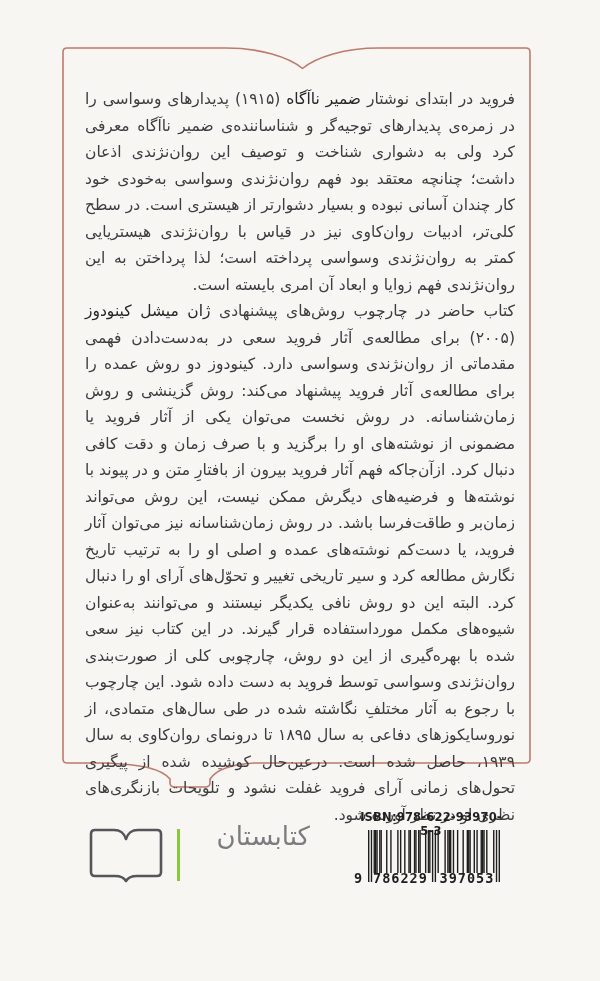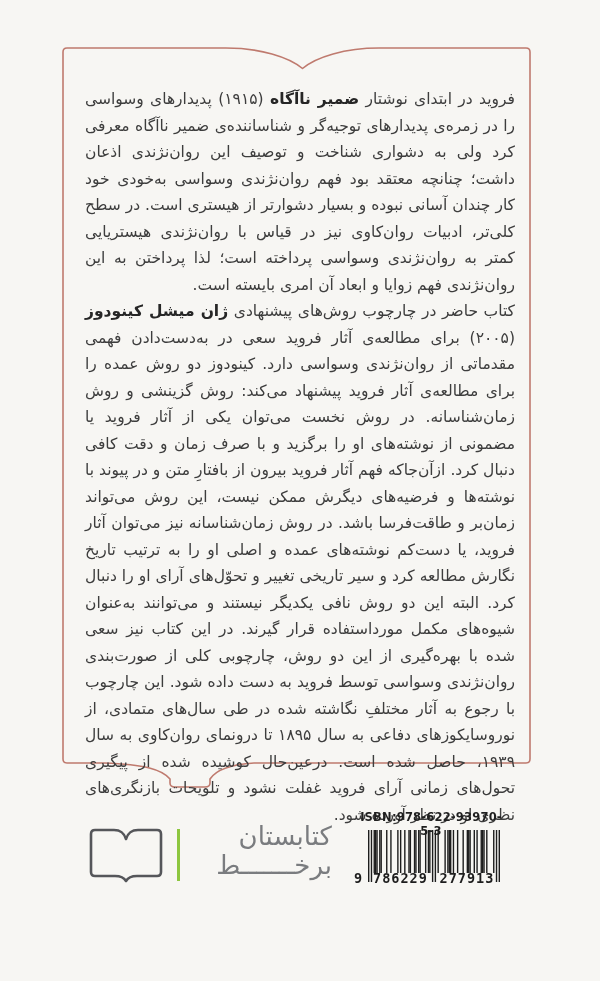--- a/index.html
+++ b/index.html
@@ -18,26 +18,26 @@
     position:absolute;
     left:85px;top:86px;width:430px;
     direction:rtl;
     text-align:justify;
     font-size:15.5px;
     line-height:26.5px;
     color:#3d3d3d;
     letter-spacing:0;
   }
   .synopsis p{margin:0;padding:0;}
-  .synopsis b{font-weight:700;color:#262626;}
+  .synopsis b{font-weight:400;color:#262626;}
   
   .book-icon{position:absolute;left:88px;top:827px;width:76px;height:56px;}
   .logo-divider{position:absolute;left:177px;top:829px;width:3px;height:52px;background:#8dc63f;}
   .pub-text{
-    position:absolute;left:196px;top:822px;width:136px;
+    position:absolute;left:174px;top:822px;width:136px;
     direction:rtl;text-align:right;
     color:#7a7c7f;
     font-size:26px;line-height:29px;
   }
   
   .isbn-label{
     position:absolute;left:356px;top:810px;width:150px;
     text-align:center;
     font-size:11.5px;font-weight:700;color:#1f1f1f;
     letter-spacing:0.2px;
@@ -66,21 +66,20 @@
     <p><span>فروید در ابتدای نوشتار </span><b>ضمیر ناآگاه</b><span> (۱۹۱۵) پدیدارهای وسواسی را در زمره‌ی پدیدارهای توجیه‌گر و شناساننده‌ی ضمیر ناآگاه معرفی کرد ولی به دشواری شناخت و توصیف این روان‌نژندی اذعان داشت؛ چنانچه معتقد بود فهم روان‌نژندی وسواسی به‌خودی خود کار چندان آسانی نبوده و بسیار دشوارتر از هیستری است. در سطح کلی‌تر، ادبیات روان‌کاوی نیز در قیاس با روان‌نژندی هیستریایی کمتر به روان‌نژندی وسواسی پرداخته است؛ لذا پرداختن به این روان‌نژندی فهم زوایا و ابعاد آن امری بایسته است.</span></p>
     <p><span>کتاب حاضر در چارچوب روش‌های پیشنهادی </span><b>ژان میشل کینودوز</b><span> (۲۰۰۵) برای مطالعه‌ی آثار فروید سعی در به‌دست‌دادن فهمی مقدماتی از روان‌نژندی وسواسی دارد. کینودوز دو روش عمده را برای مطالعه‌ی آثار فروید پیشنهاد می‌کند: روش گزینشی و روش زمان‌شناسانه. در روش نخست می‌توان یکی از آثار فروید یا مضمونی از نوشته‌های او را برگزید و با صرف زمان و دقت کافی دنبال کرد. ازآن‌جاکه فهم آثار فروید بیرون از بافتارِ متن و در پیوند با نوشته‌ها و فرضیه‌های دیگرش ممکن نیست، این روش می‌تواند زمان‌بر و طاقت‌فرسا باشد. در روش زمان‌شناسانه نیز می‌توان آثار فروید، یا دست‌کم نوشته‌های عمده و اصلی او را به ترتیب تاریخ نگارش مطالعه کرد و سیر تاریخی تغییر و تحوّل‌های آرای او را دنبال کرد. البته این دو روش نافی یکدیگر نیستند و می‌توانند به‌عنوان شیوه‌های مکمل مورداستفاده قرار گیرند. در این کتاب نیز سعی شده با بهره‌گیری از این دو روش، چارچوبی کلی از صورت‌بندی روان‌نژندی وسواسی توسط فروید به دست داده شود. این چارچوب با رجوع به آثار مختلفِ نگاشته شده در طی سال‌های متمادی، از نوروسایکوزهای دفاعی به سال ۱۸۹۵ تا درونمای روان‌کاوی به سال ۱۹۳۹، حاصل شده است. درعین‌حال کوشیده شده از پیگیری تحول‌های زمانی آرای فروید غفلت نشود و تلویحات بازنگری‌های نظری او در نظر آورده شود.</span></p>
   </div>
 
   <svg class="book-icon" viewBox="0 0 76 56" aria-hidden="true">
     <path fill="none" stroke="#55565a" stroke-width="2.6" stroke-linejoin="round" d="M 7 3 H 26 C 33 3 36 6 38 12 C 40 6 43 3 50 3 H 69 Q 73 3 73 7 V 45 Q 73 49 69 49 H 49 C 43.5 49 40 50.5 38 54 C 36 50.5 32.5 49 27 49 H 7 Q 3 49 3 45 V 7 Q 3 3 7 3 Z"></path>
   </svg>
   <div class="logo-divider" style="background: rgb(141, 198, 63);"></div>
   <div class="pub-text">
     <div>کتابستان</div>
-    <div>برخـــــــط</div>
   </div>
 
   <div class="isbn-label">ISBN:978-622-93970-5-3</div>
   <svg class="ean-svg" id="ean-svg" viewBox="0 0 132 52" preserveAspectRatio="none" aria-hidden="true">
       <rect x="0.00" y="0" width="1.39" height="52" fill="#1d1d1d"></rect>
       <rect x="2.78" y="0" width="1.39" height="52" fill="#1d1d1d"></rect>
       <rect x="5.56" y="0" width="1.39" height="43" fill="#1d1d1d"></rect>
       <rect x="6.95" y="0" width="1.39" height="43" fill="#1d1d1d"></rect>
       <rect x="8.34" y="0" width="1.39" height="43" fill="#1d1d1d"></rect>
       <rect x="11.12" y="0" width="1.39" height="43" fill="#1d1d1d"></rect>
@@ -117,15 +116,15 @@
       <rect x="112.55" y="0" width="1.39" height="43" fill="#1d1d1d"></rect>
       <rect x="113.94" y="0" width="1.39" height="43" fill="#1d1d1d"></rect>
       <rect x="115.33" y="0" width="1.39" height="43" fill="#1d1d1d"></rect>
       <rect x="118.11" y="0" width="1.39" height="43" fill="#1d1d1d"></rect>
       <rect x="125.05" y="0" width="1.39" height="43" fill="#1d1d1d"></rect>
       <rect x="127.83" y="0" width="1.39" height="52" fill="#1d1d1d"></rect>
       <rect x="130.61" y="0" width="1.39" height="52" fill="#1d1d1d"></rect>
     </svg>
   <span class="bc-digit bc-first">9</span>
   <span class="bc-digit bc-left">786229</span>
-  <span class="bc-digit bc-right">277913</span>
+  <span class="bc-digit bc-right">397053</span>
 
 </div>
 
 </body></html>

